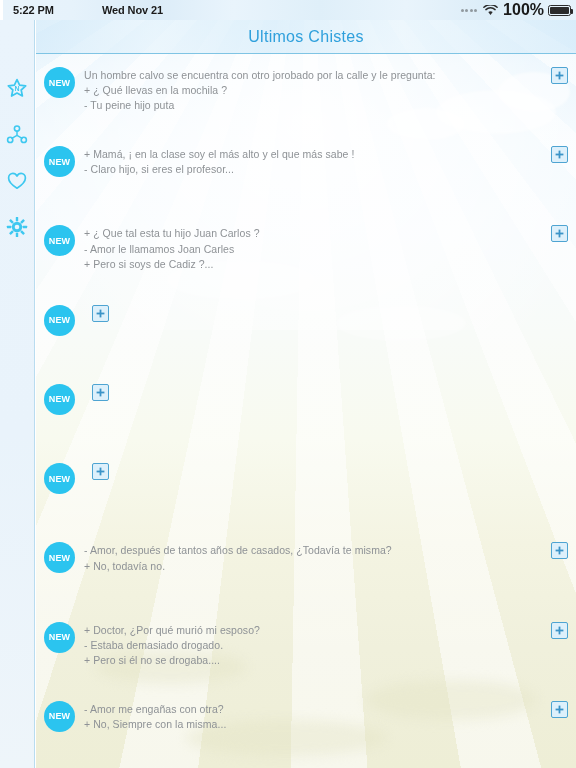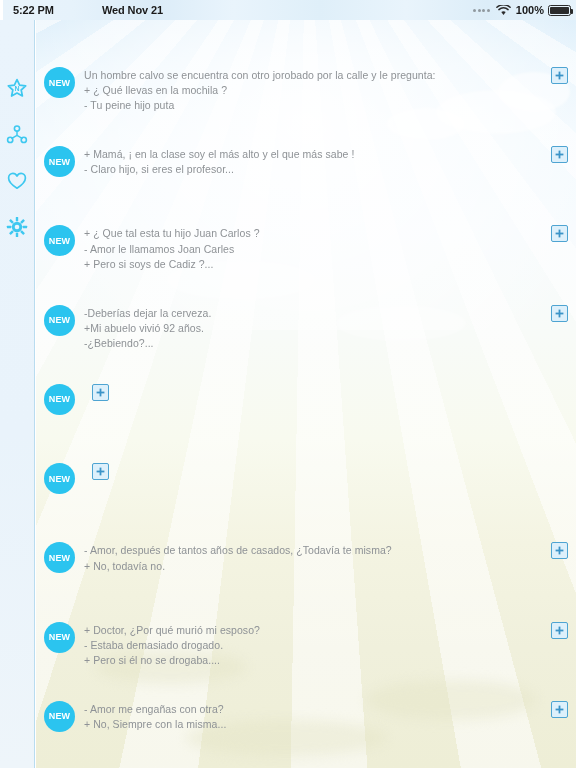--- a/index.html
+++ b/index.html
@@ -49,21 +49,21 @@
     margin-right: 6px;
     opacity: 0.45;
   }
   .sb-dots i {
     display: block;
     width: 3px; height: 3px;
     border-radius: 50%;
     background: #333;
   }
   .sb-wifi { margin-right: 5px; display: inline-flex; align-items: center; }
-  .sb-batt-pct { margin-right: 4px; font-size: 11px; }
+  .sb-batt-pct { margin-right: 4px; font-size: 16px; }
   .sb-batt {
     position: relative;
     width: 23px; height: 11px;
     border: 1px solid #2b2b2b;
     border-radius: 2.5px;
     box-sizing: border-box;
   }
   .sb-batt::after {
     content: "";
     position: absolute;
@@ -340,20 +340,23 @@
 
     <div class="cloud" style="left:400px; top:70px; width:120px; height:44px;"></div>
     <div class="cloud" style="left:462px; top:52px; width:72px; height:40px;"></div>
     <div class="cloud" style="left:350px; top:88px; width:80px; height:32px;"></div>
     <div class="cloud" style="left:130px; top:240px; width:150px; height:40px; background:rgba(255,255,255,0.38);"></div>
     <div class="cloud" style="left:300px; top:285px; width:130px; height:36px; background:rgba(255,255,255,0.34);"></div>
     <div class="blotch" style="left:60px; top:630px; width:150px; height:34px;"></div>
     <div class="blotch" style="left:330px; top:660px; width:170px; height:40px;"></div>
     <div class="blotch" style="left:150px; top:700px; width:200px; height:36px;"></div>
 
+    <div id="header">
+      <div class="title">Ultimos Chistes</div>
+    </div>
 
     <div id="list">
         <div class="joke-row" style="height: 79.2222px; padding-top: 12px;">
           <div class="badge">NEW</div>
           <div class="joke-text">Un hombre calvo se encuentra con otro jorobado por la calle y le pregunta:
 + ¿ Qué llevas en la mochila ?
 - Tu peine hijo puta</div>
           <div class="add-btn">
             <svg width="9" height="9" viewBox="0 0 9 9">
               <rect x="3.6" y="0.6" width="1.8" height="7.8" fill="#3b93c8"></rect>
@@ -379,23 +382,20 @@
 + Pero si soys de Cadiz ?...</div>
           <div class="add-btn">
             <svg width="9" height="9" viewBox="0 0 9 9">
               <rect x="3.6" y="0.6" width="1.8" height="7.8" fill="#3b93c8"></rect>
               <rect x="0.6" y="3.6" width="7.8" height="1.8" fill="#3b93c8"></rect>
             </svg>
           </div>
         </div>
         <div class="joke-row" style="height: 79.2222px; padding-top: 12px;">
           <div class="badge">NEW</div>
-          <div class="joke-text">-Deberías dejar la cerveza.
-+Mi abuelo vivió 92 años.
--¿Bebiendo?...</div>
           <div class="add-btn">
             <svg width="9" height="9" viewBox="0 0 9 9">
               <rect x="3.6" y="0.6" width="1.8" height="7.8" fill="#3b93c8"></rect>
               <rect x="0.6" y="3.6" width="7.8" height="1.8" fill="#3b93c8"></rect>
             </svg>
           </div>
         </div>
         <div class="joke-row" style="height: 79.2222px; padding-top: 12px;">
           <div class="badge">NEW</div>
           <div class="add-btn">

